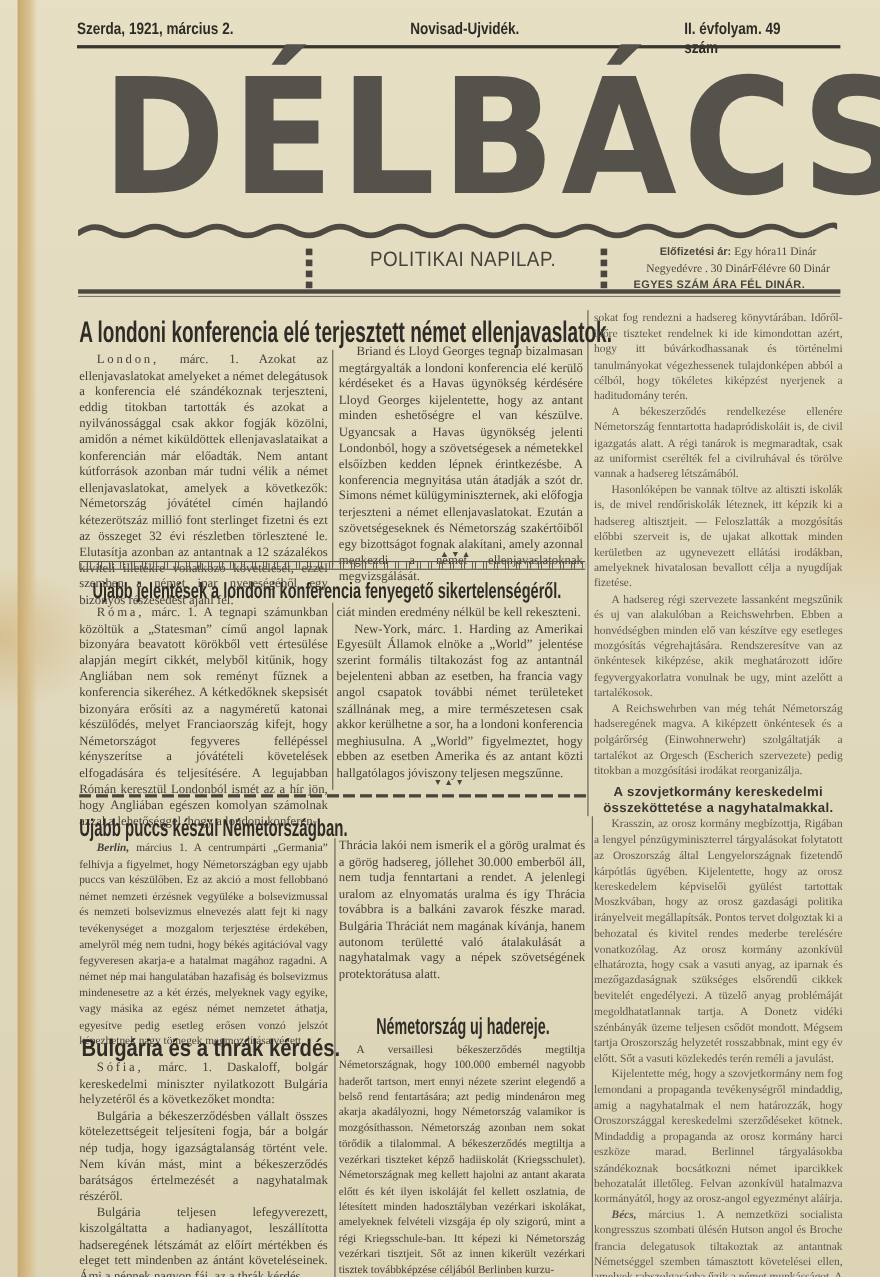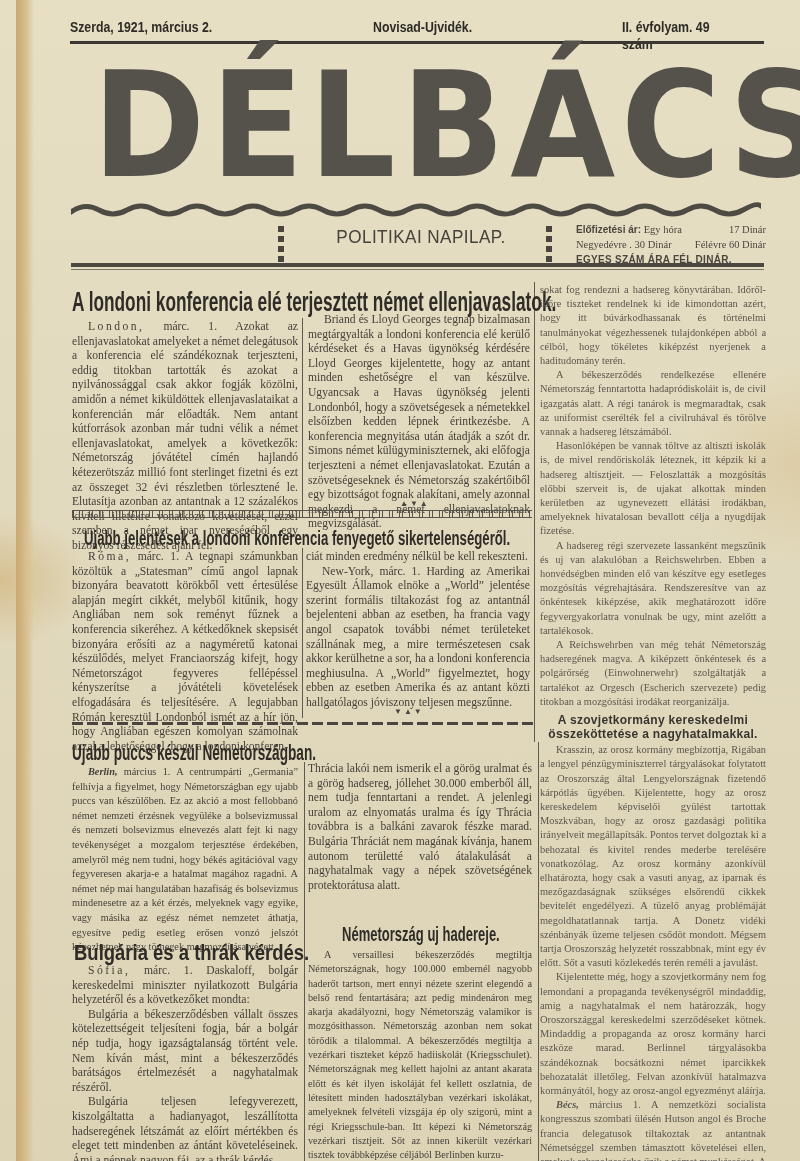--- a/index.html
+++ b/index.html
@@ -38,21 +38,21 @@
   
   .info-left{position:absolute;top:224px;left:55px;width:215px;font-size:10.5px;line-height:14px;color:#4a463f;}
   .info-left div{white-space:nowrap;}
   .info-left b{font-family:"Liberation Sans",sans-serif;font-weight:bold;font-size:10px;}
   .squares{position:absolute;top:226px;width:6px;}
   .squares i{display:block;width:6px;height:6px;background:#4a463f;margin-bottom:4px;}
   .tagline{position:absolute;top:226px;left:300px;width:210px;text-align:center;
     font-family:"Liberation Sans",sans-serif;font-size:19px;color:#45423c;transform:scaleX(0.9);letter-spacing:0.5px;}
   .info-right{position:absolute;top:222px;left:560px;width:190px;font-size:10.5px;line-height:15px;color:#4a463f;}
   .info-right .r1 b{font-family:"Liberation Sans",sans-serif;font-size:10px;}
-  .info-right .r1,.info-right .r2{display:flex;justify-content:space-between;}
+  .info-right .r1,.info-right .r2{display:flex;justify-content:center;}
   .info-right .r3{font-family:"Liberation Sans",sans-serif;font-weight:bold;font-size:10px;text-align:left;letter-spacing:0.3px;}
   .rule-mid{position:absolute;top:263px;left:55px;width:693px;height:4px;background:#4b4842;}
   .rule-mid2{position:absolute;top:269px;left:55px;width:693px;height:1px;background:#7b766c;}
 
   
   .col{position:absolute;font-size:11.6px;line-height:14.6px;text-align:justify;color:#45413a;}
   .col p{margin:0;text-indent:16px;}
   .col p.noind{text-indent:0;}
   .vrule{position:absolute;width:1px;background:#5e5a52;}
 
@@ -106,21 +106,21 @@
   <div class="tagline">POLITIKAI NAPILAP.</div>
   <div class="squares" style="left:530px">
       <i></i>
       <i></i>
       <i></i>
       <i></i>
     </div>
   <div class="info-right">
     <div class="r1">
         <span><b>Előfizetési ár:</b> <span>Egy hóra</span></span>
-        <span>17 Dinár</span>
+        <span>11 Dinár</span>
       </div>
     <div class="r2">
         <span>Negyedévre . 30 Dinár</span>
         <span>Félévre 60 Dinár</span>
       </div>
     <div class="r3">EGYES SZÁM ÁRA FÉL DINÁR.</div>
   </div>
   <div class="rule-mid"></div>
   <div class="rule-mid2"></div>
 

